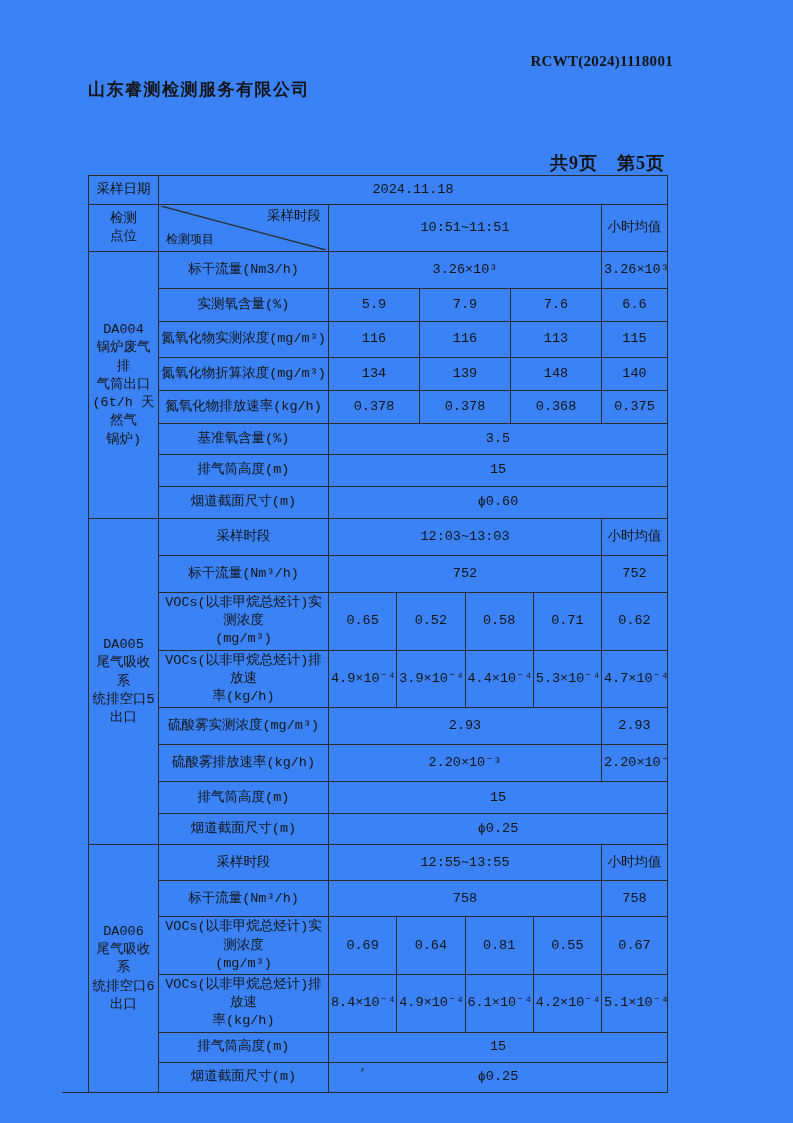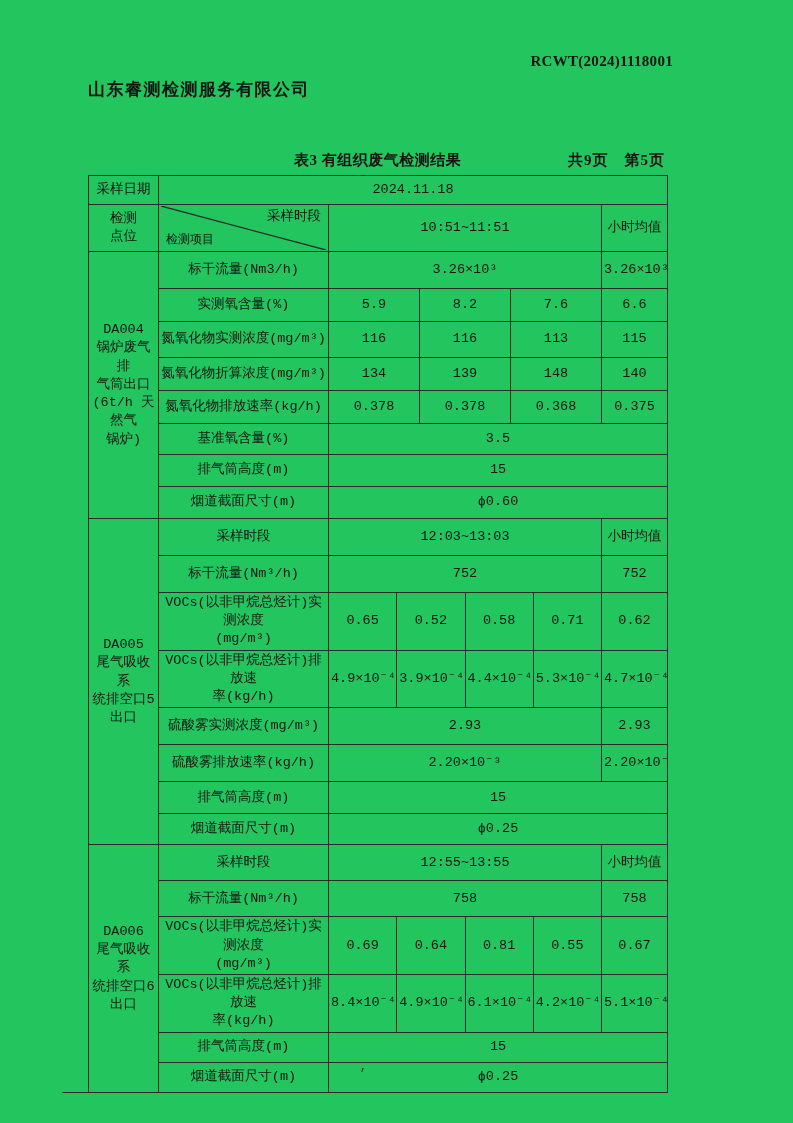--- a/index.html
+++ b/index.html
@@ -1,19 +1,19 @@
 <!DOCTYPE html>
 <html><head>
 <meta charset="utf-8">
 <style>
   html,body{margin:0;padding:0;background:#fbfbf9;}
   .page{
     position:relative;
     width:793px;height:1123px;
-    background:#22c55e;
+    background:#3b82f6;
     font-family:"Liberation Serif","DejaVu Serif",serif;
     color:#141414;
     overflow:hidden;
   }
   .report-code{
     position:absolute;top:53px;right:120px;
     font-size:15px;font-weight:600;letter-spacing:.3px;
   }
   .company{
     position:absolute;top:78px;left:88px;width:579px;
@@ -25,21 +25,21 @@
   }
   .caption-row{
     position:absolute;top:151px;left:88px;width:579px;height:22px;
   }
   .caption{
     position:absolute;left:0;width:100%;text-align:center;
     font-size:15px;font-weight:700;letter-spacing:.5px;
   }
   .page-info{
     position:absolute;right:2px;top:0;
-    font-size:15px;font-weight:700;letter-spacing:1px;
+    font-size:18px;font-weight:700;letter-spacing:1px;
   }
   .table-wrap{
     position:absolute;top:175px;left:88px;width:fit-content;font-family:Liberation Mono, monospace;
   }
   table.report{
     border-collapse:collapse;table-layout:fixed;width:579px;
   }
   table.report td{
     border:1.6px solid #2b2b2b;
     text-align:center;vertical-align:middle;
@@ -78,21 +78,20 @@
 </style>
 </head>
 <body>
 
 <div class="page">
 
   <div class="report-code">RCWT(2024)1118001</div>
   <div class="company">山东睿测检测服务有限公司</div>
 
   <div class="caption-row">
-    <span class="caption">表3 有组织废气检测结果</span>
     <span class="page-info">共9页　第5页</span>
   </div>
 
   <div class="table-wrap">
   <table class="report">
     <colgroup>
       <col class="c-point">
           <col class="c-item">
       <col class="c-g">
           <col class="c-g">
@@ -137,21 +136,21 @@
 气筒出口
 (6t/h 天然气
 锅炉)</td>
       <td>标干流量(Nm3/h)</td>
       <td colspan="12">3.26×10³</td>
       <td>3.26×10³</td>
     </tr>
     <tr class="rh30">
       <td>实测氧含量(%)</td>
       <td colspan="4">5.9</td>
-      <td colspan="4">8.2</td>
+      <td colspan="4">7.9</td>
       <td colspan="4">7.6</td>
       <td>6.6</td>
     </tr>
     <tr class="rh33">
       <td>氮氧化物实测浓度(mg/m³)</td>
       <td colspan="4">116</td>
       <td colspan="4">116</td>
       <td colspan="4">113</td>
       <td>115</td>
     </tr>

